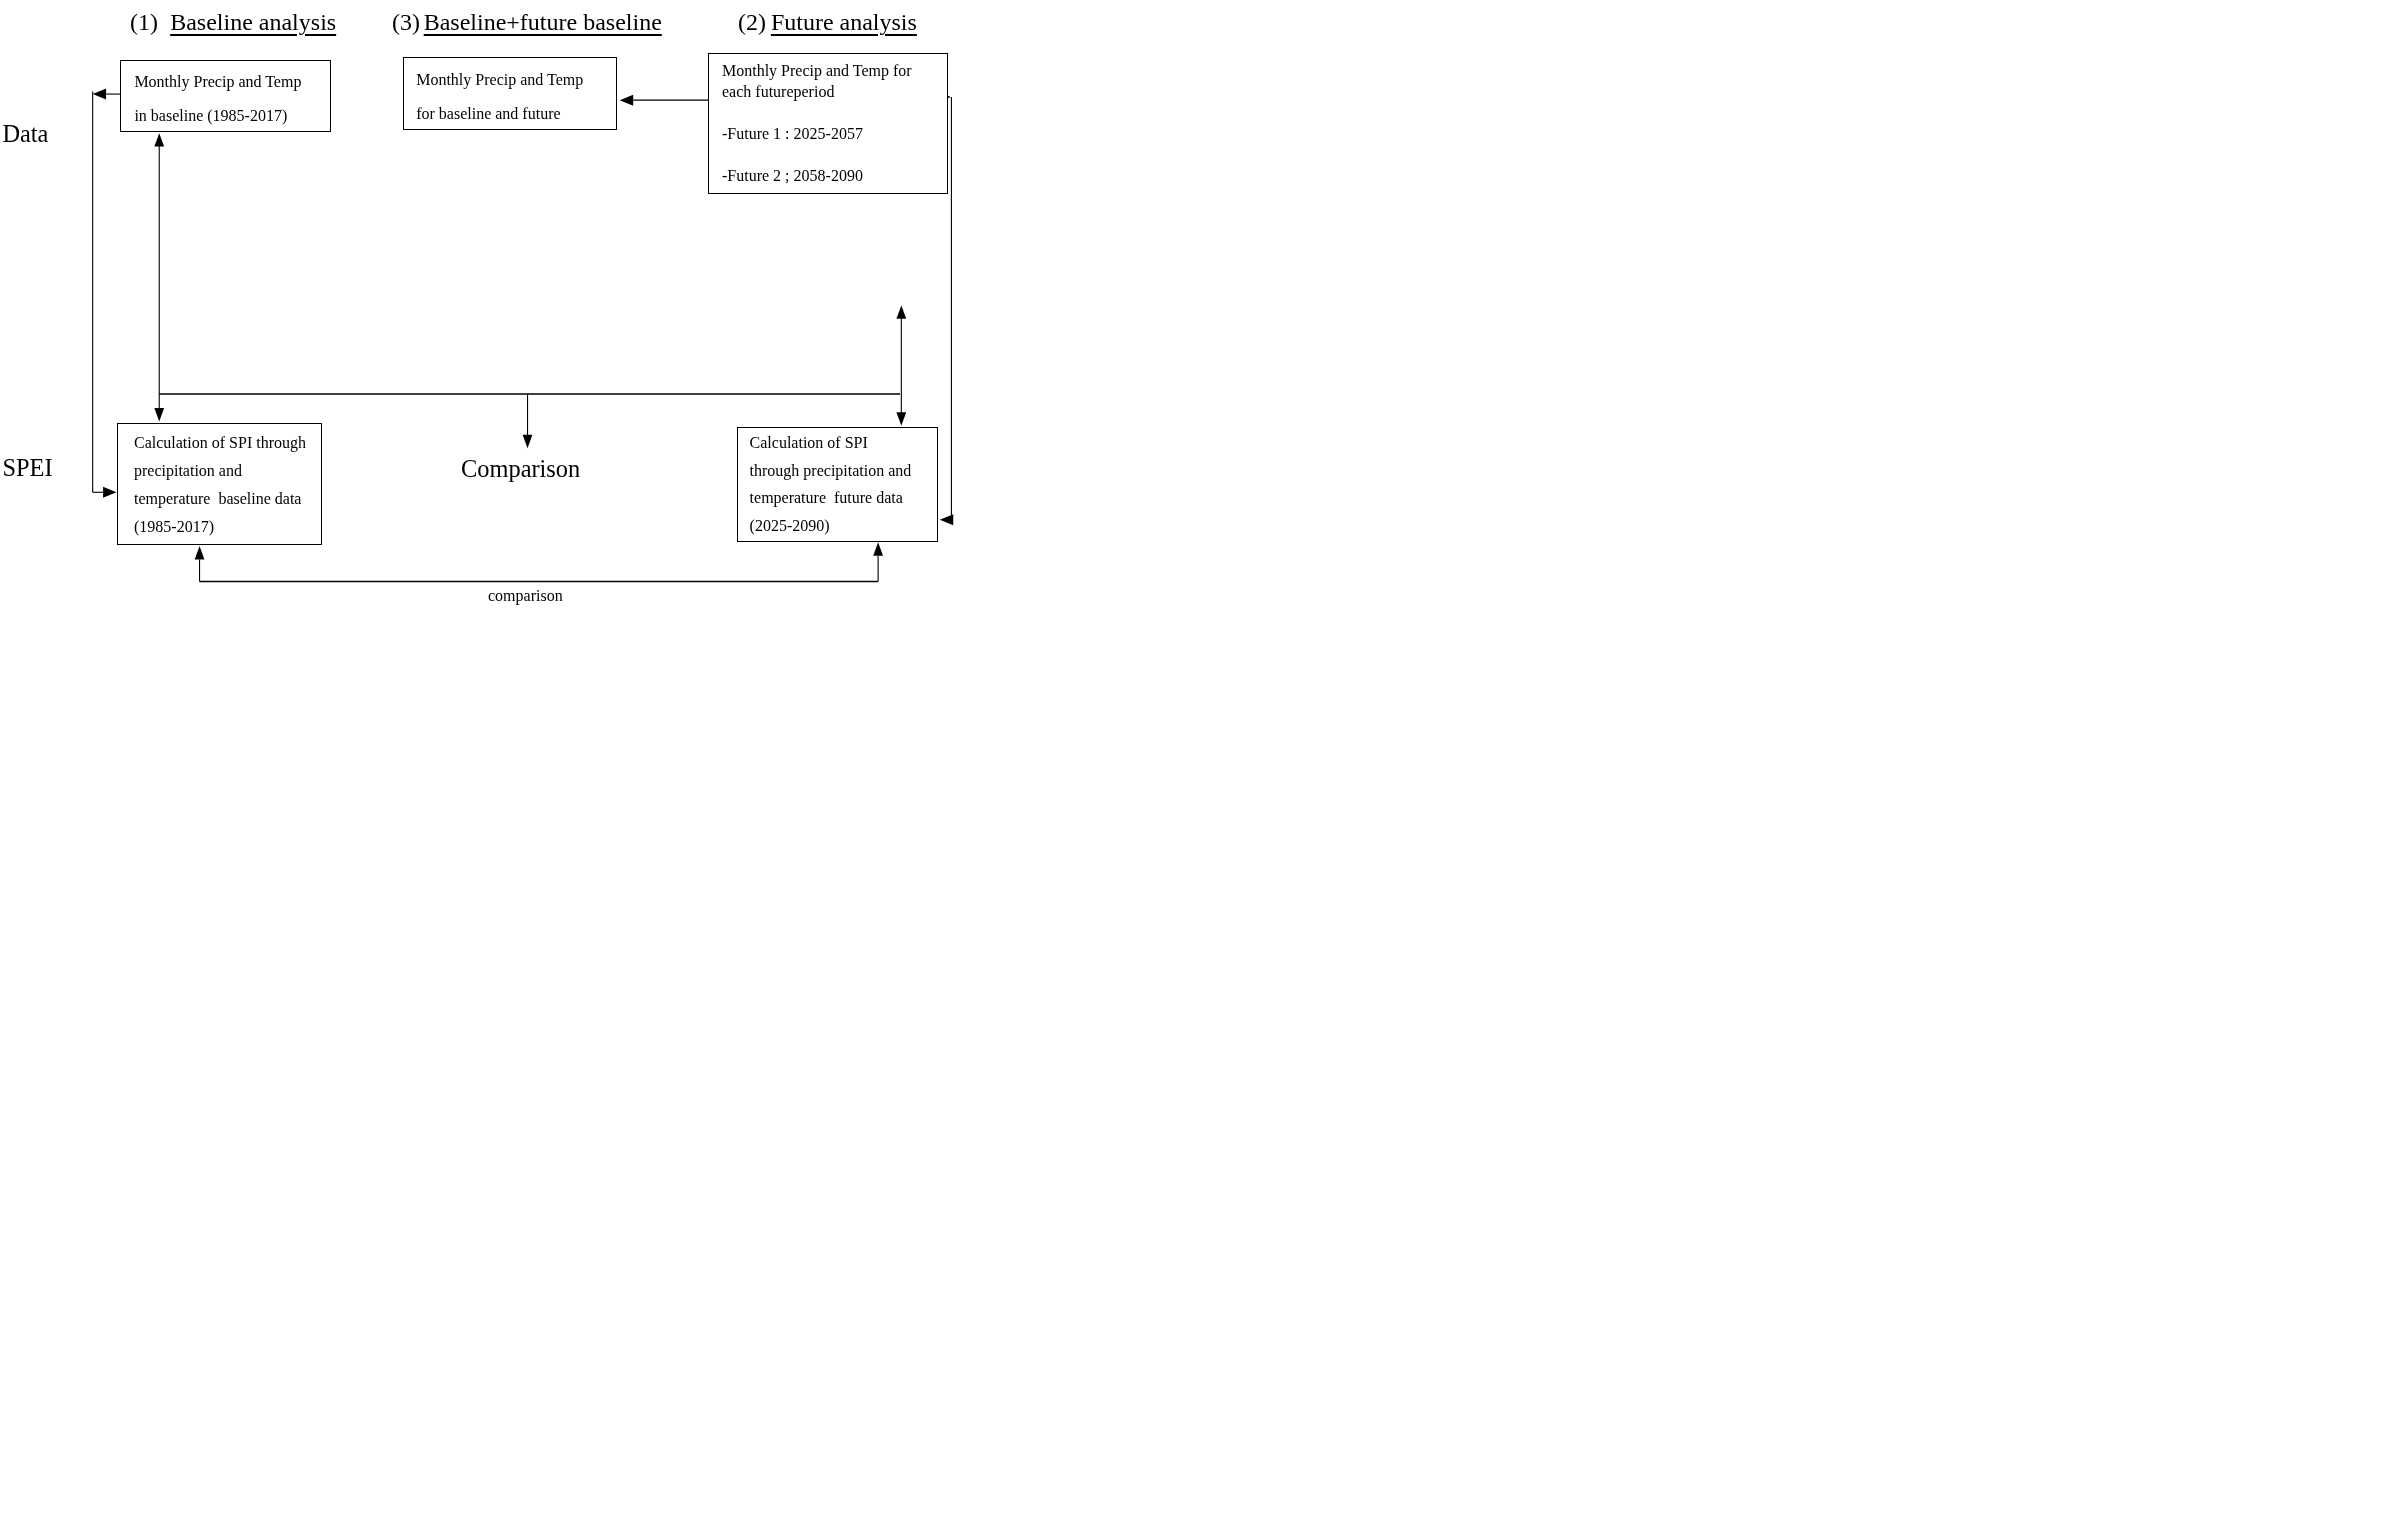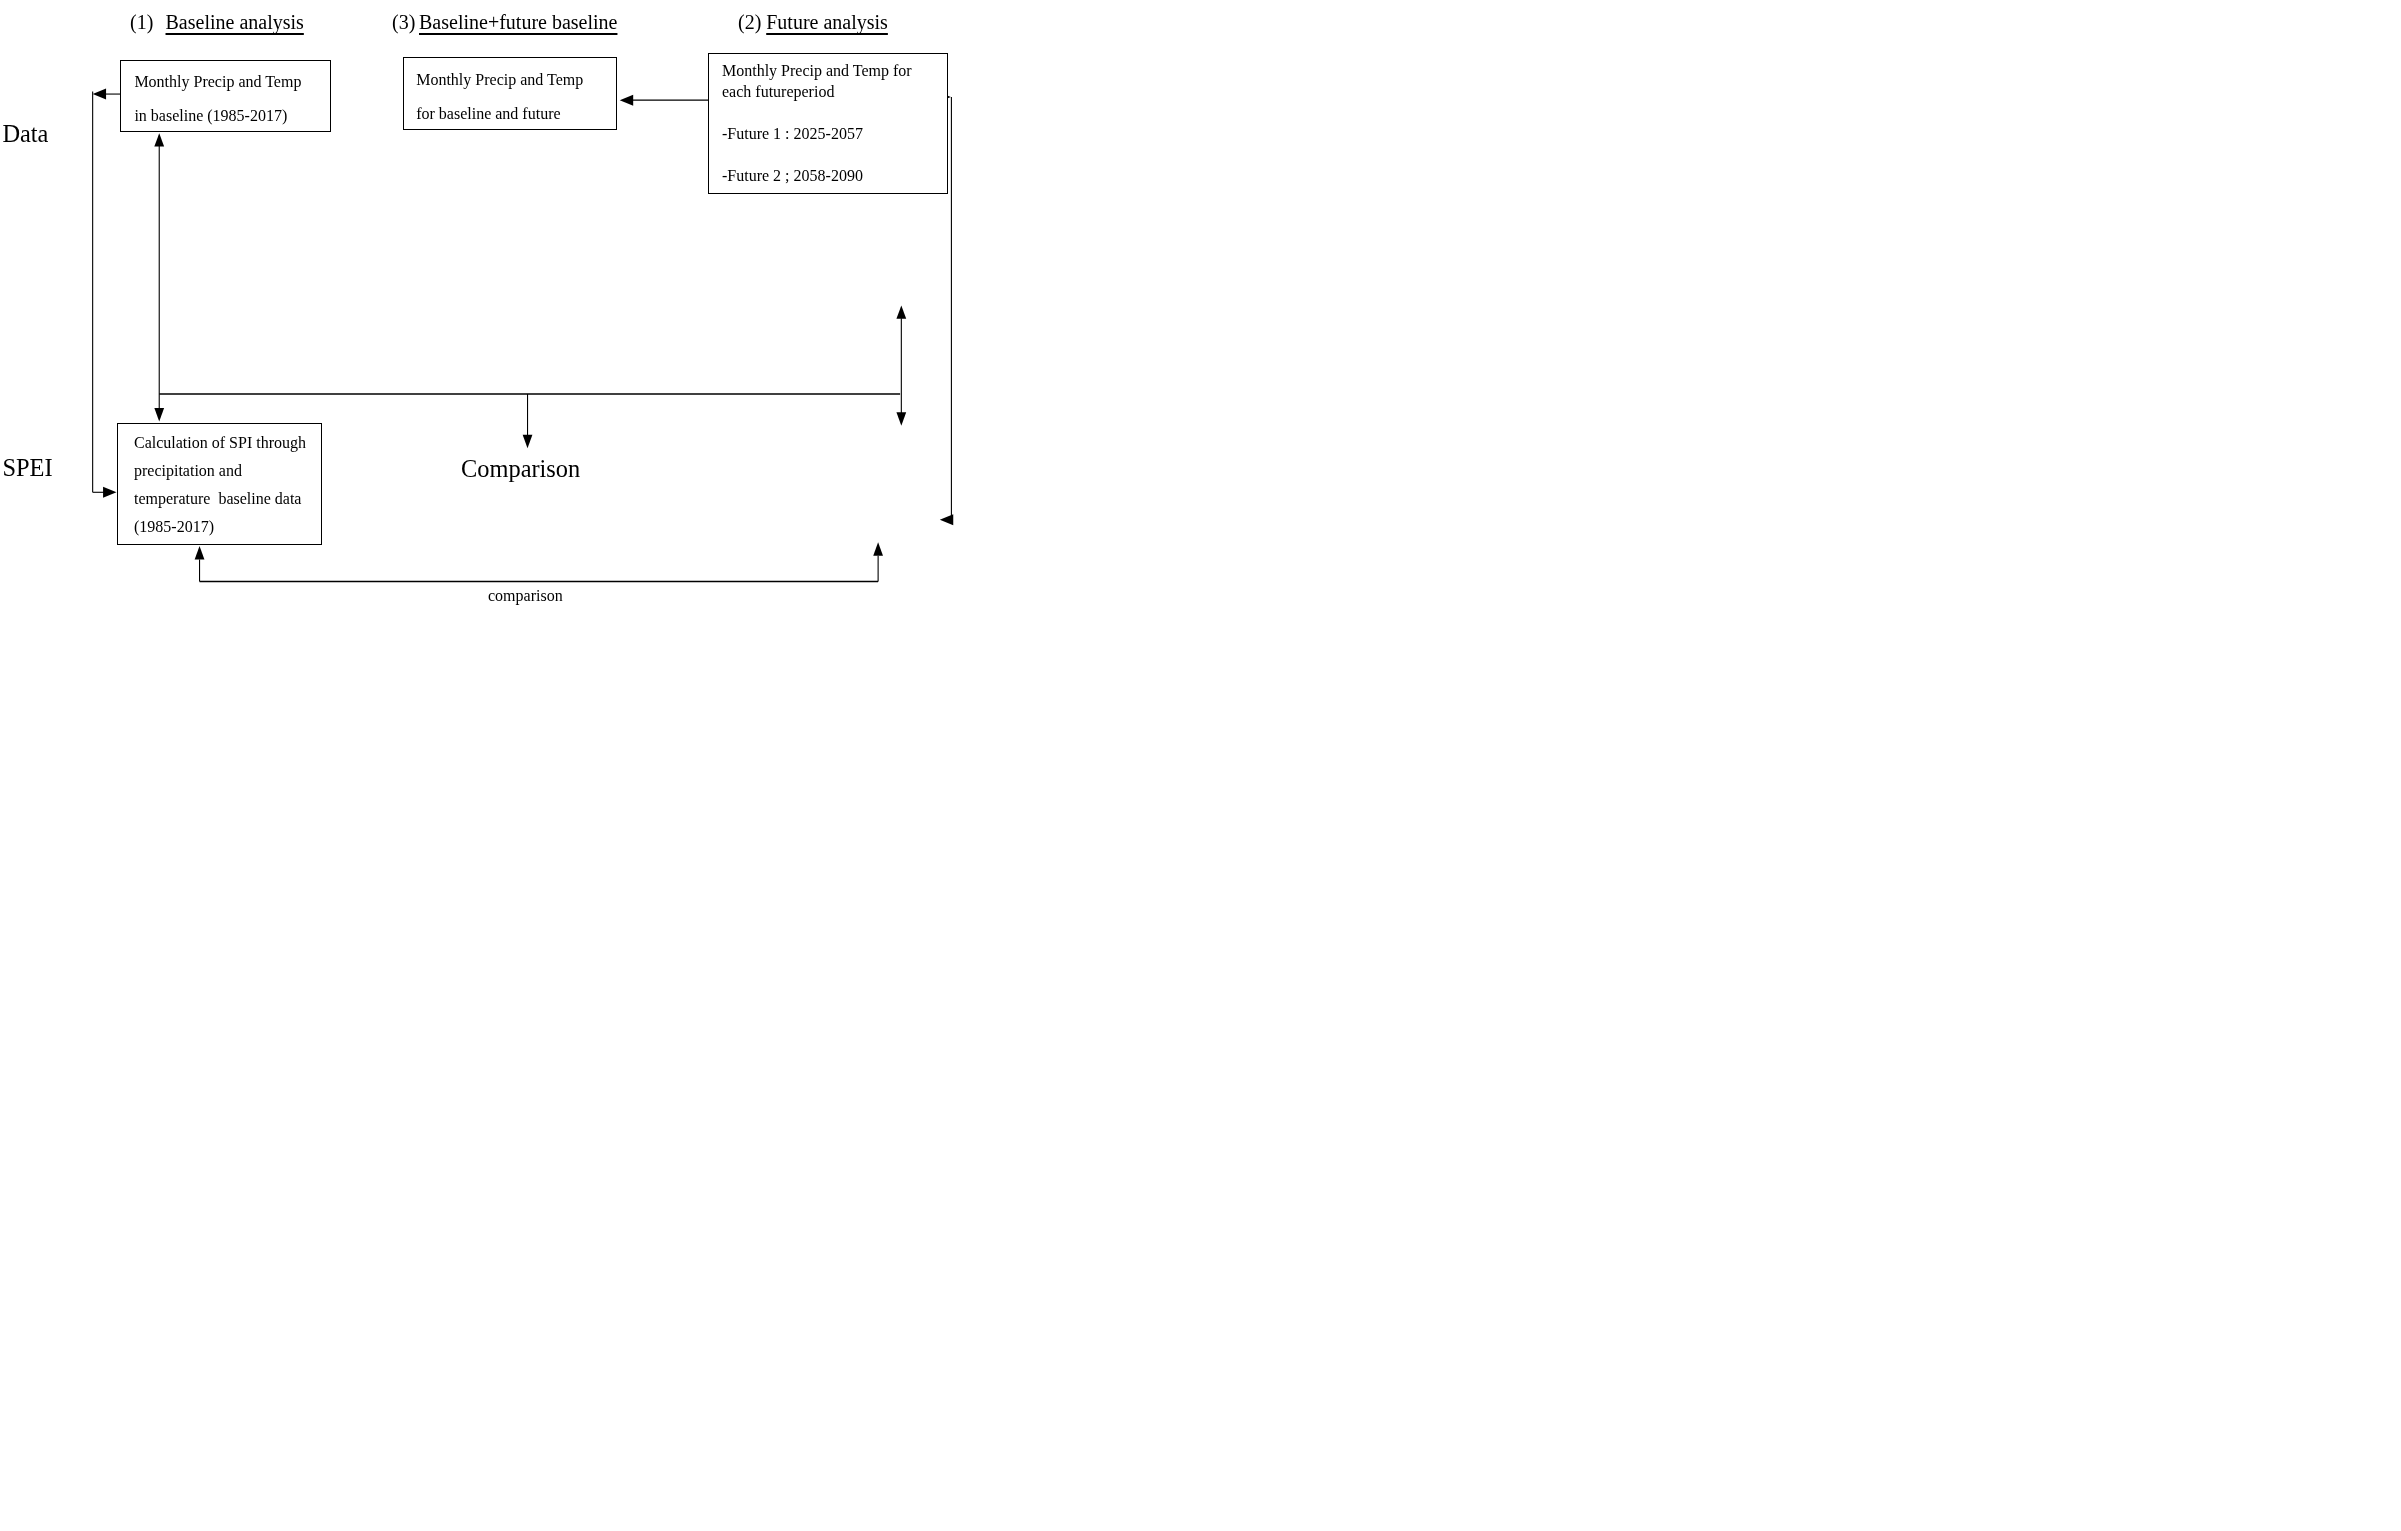--- a/index.html
+++ b/index.html
@@ -7,21 +7,21 @@
     position:relative;
     width:961px;height:612px;
     background:#ffffff;
     font-family:"Liberation Serif","DejaVu Serif",serif;
     color:#000;
     overflow:hidden;
   }
   .svg-layer{position:absolute;left:0;top:0;width:961px;height:612px;}
   .heading{
     position:absolute;top:12.2px;
-    font-size:20px;line-height:21px;white-space:nowrap;
+    font-size:24px;line-height:21px;white-space:nowrap;
   }
   .heading .u{
     text-decoration:underline;
     text-underline-offset:4.3px;
     text-decoration-thickness:1.5px;
   }
   .heading .pre{display:inline-block;}
   .gap20{margin-right:12.2px;}
   .gap8{margin-right:4.9px;}
   .gap6{margin-right:3.7px;}
@@ -147,18 +147,24 @@
 -Future 2 ; 2058-2090</div>
   </div>
 
   <div class="box b4" style="left:117px;top:423px;width:205px;height:122px;">
     <div class="box-text">Calculation of SPI through
 precipitation and
 temperature  baseline data
 (1985-2017)</div>
   </div>
 
+  <div class="box b5" style="left:737px;top:427px;width:201px;height:115px;">
+    <div class="box-text">Calculation of SPI
+through precipitation and
+temperature  future data
+(2025-2090)</div>
+  </div>
 
   <div class="comparison-main">Comparison</div>
   <div class="comparison-bottom">comparison</div>
 
 </div>
 
 
 </body></html>

